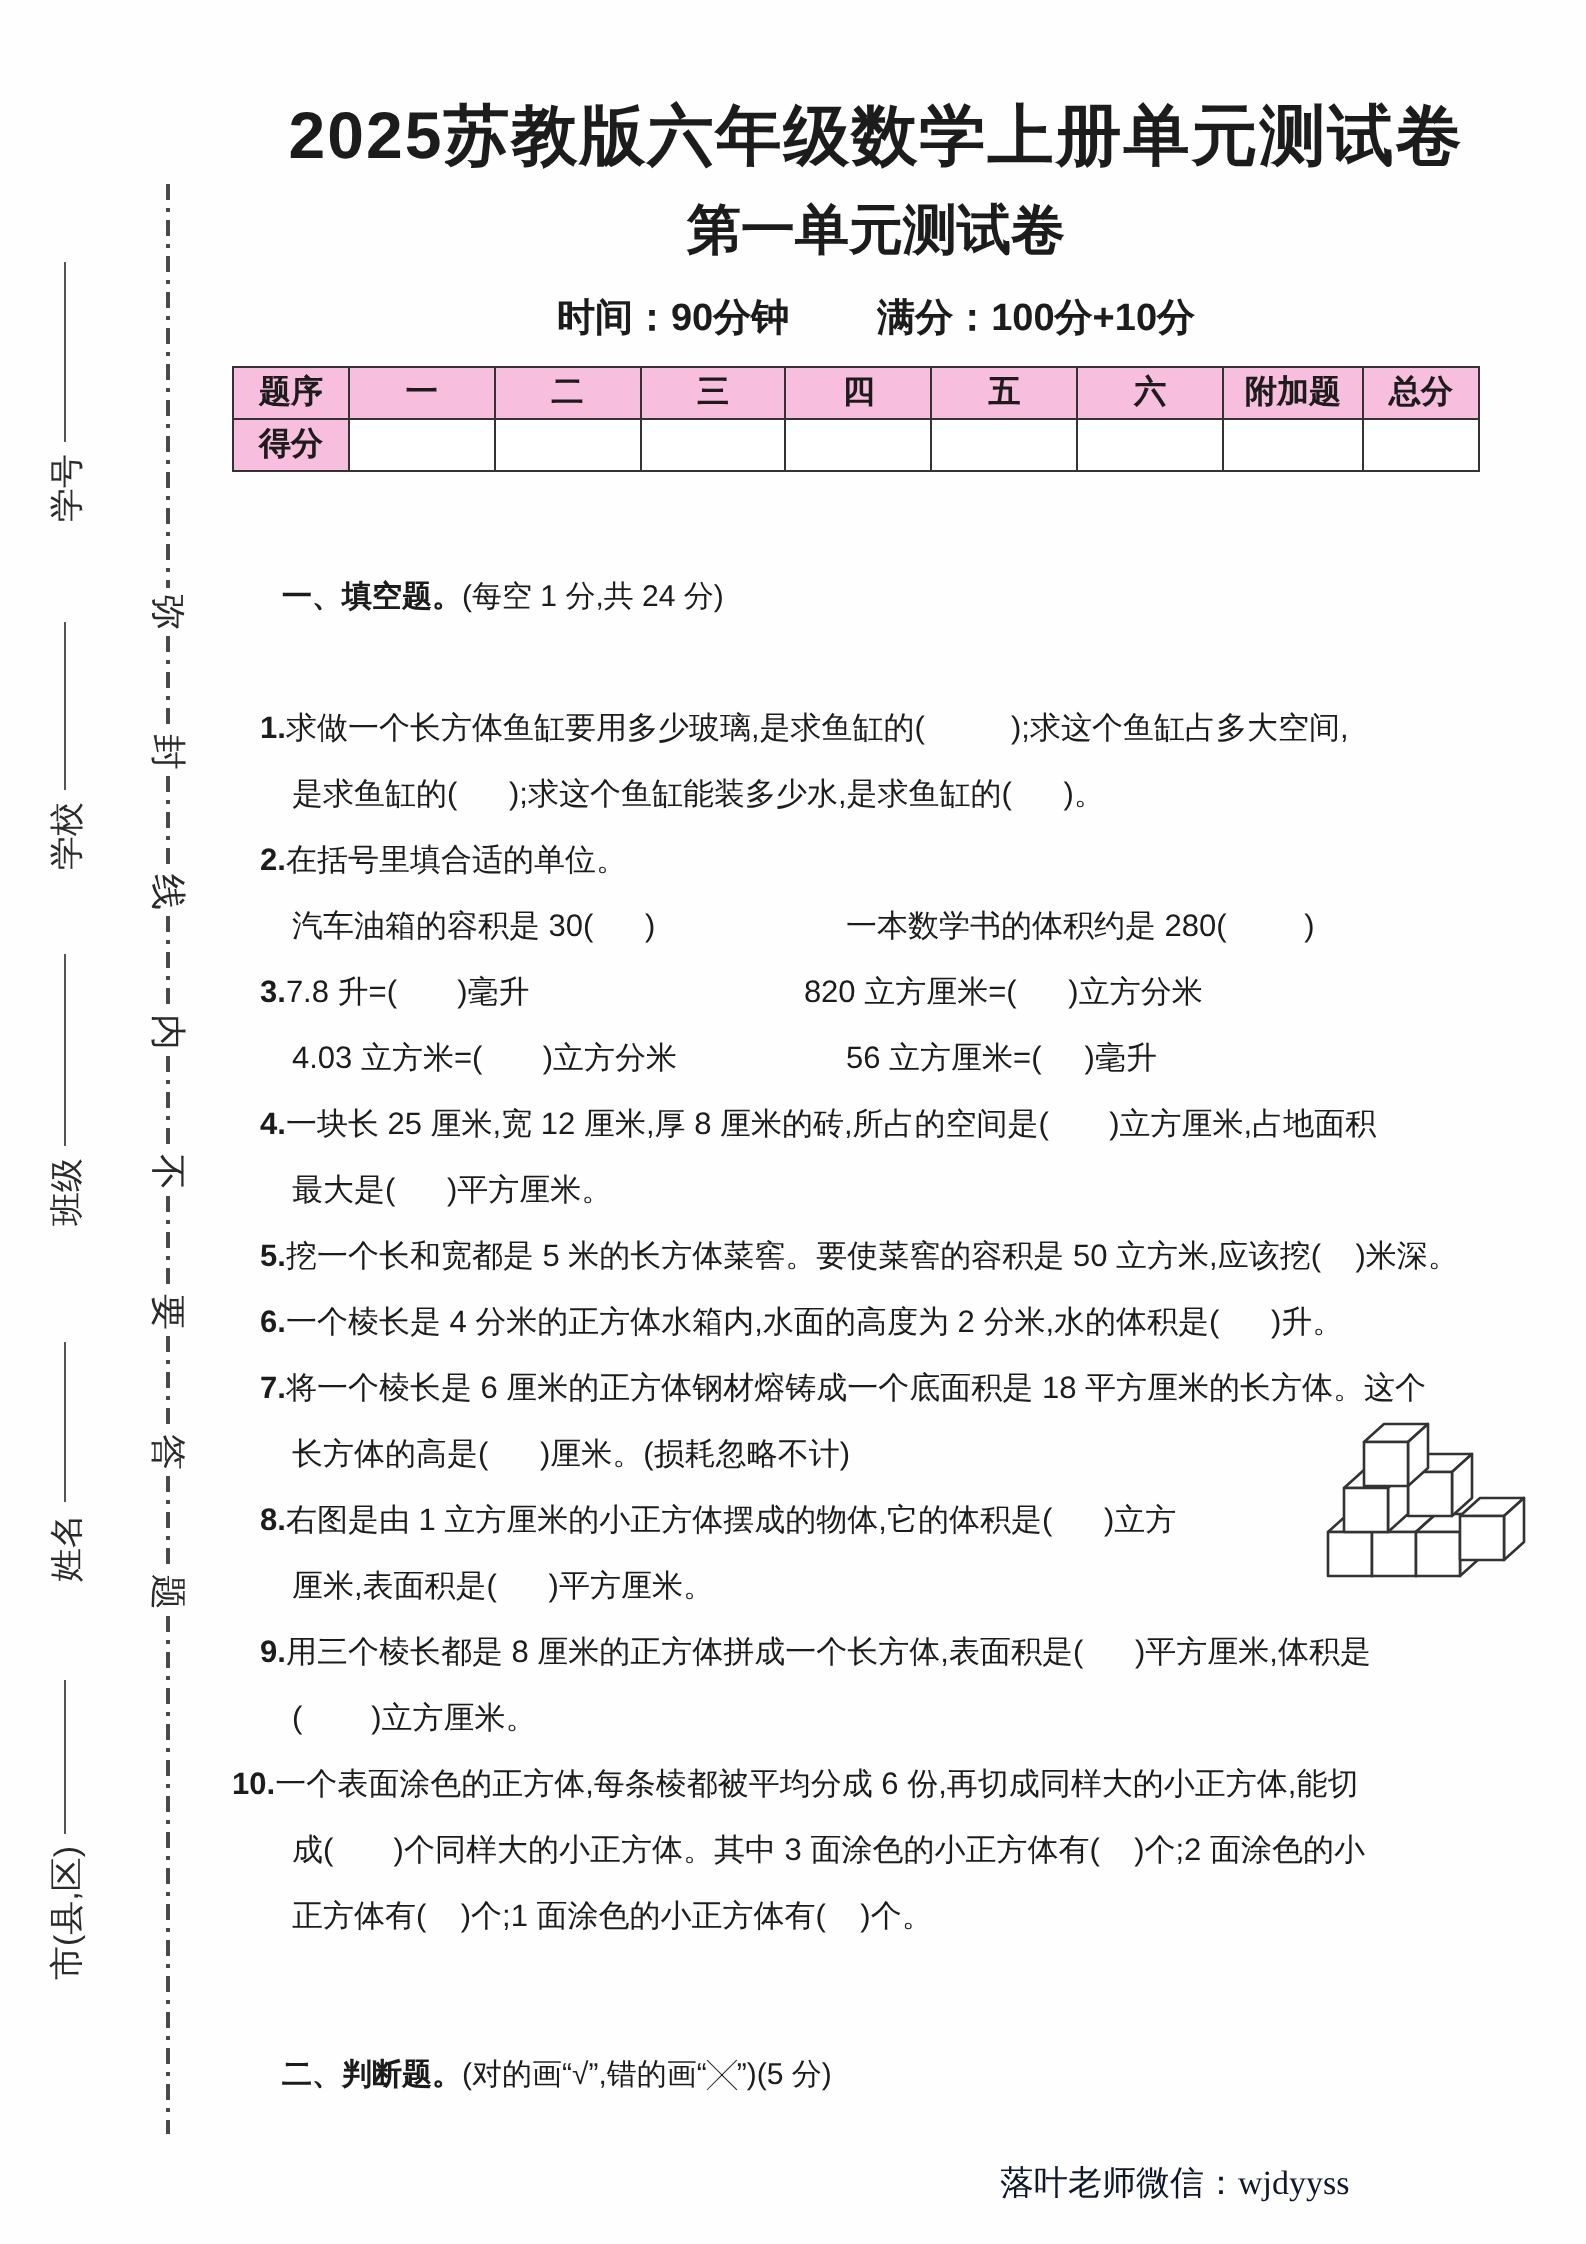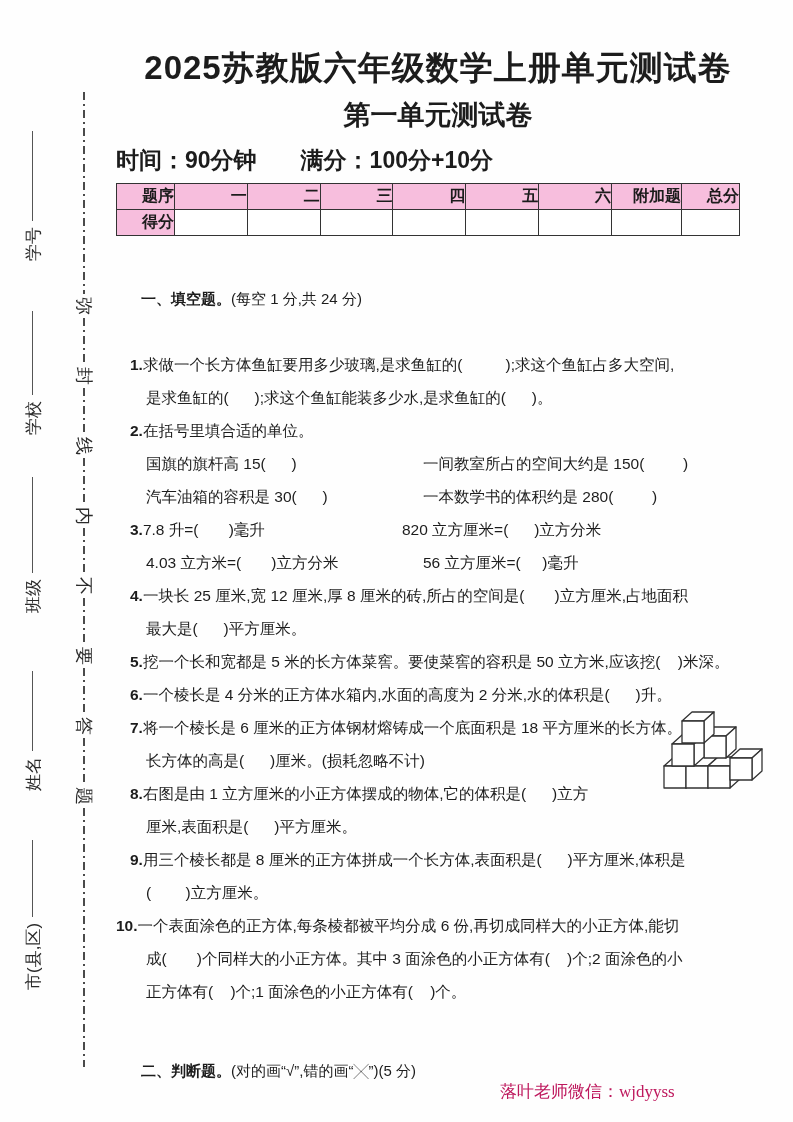--- a/index.html
+++ b/index.html
@@ -41,48 +41,48 @@
   }
   .seg-top { height:202px; }
   .seg-mid { height:46px; }
   .seg-bot { flex:1; }
   .seal-char { font-size:18px; line-height:24px; transform:rotate(90deg); color:#2a2a2a; }
 
   
   .main { position:absolute; left:116px; top:46px; width:644px; }
   .paper-title { font-size:33px; font-weight:700; text-align:center; letter-spacing:1px; line-height:44px; }
   .unit-subtitle { font-size:27px; font-weight:700; text-align:center; margin-top:7px; line-height:36px; }
-  .info-line { display:flex; gap:44px; margin-top:14px; font-size:23px; font-weight:700; line-height:26px; }
+  .info-line { display:flex; justify-content:center; gap:44px; margin-top:14px; font-size:19px; font-weight:700; line-height:26px; }
 
   table.score { border-collapse:collapse; table-layout:fixed; width:624px; margin-top:10px; }
   table.score td {
     border:1.2px solid #333; height:26px; text-align:center;
     font-size:16px; font-weight:700; background:#fff;
   }
-  table.score td.hd { background:#f7bedd;text-align:right; }
+  table.score td.hd { background:#f7bedd; }
 
   
   .sec-head { margin-top:13px; font-size:15px; line-height:33px; white-space:pre-wrap; }
   .sec-head b { font-weight:700; }
   .sec-head span { font-weight:400; }
   .qline { font-size:15.5px; line-height:33px; white-space:pre-wrap; }
   .qline b { font-weight:700; }
   .i1 { padding-left:14px; }
   .i2 { padding-left:30px; }
   .cols { display:flex; }
   .colL { width:277px; }
   .colLn { width:259px; }
   .colR { flex:1; }
 
   
   .cube-fig { position:absolute; left:662px; top:706px; }
   .cube-fig polygon, .cube-fig rect { fill:#fff; stroke:#333; stroke-width:1.3; stroke-linejoin:round; }
   .footer-note {
     position:absolute; left:500px; top:1080px;
-    font-family:"Liberation Serif", serif; font-size:17px; color:#be185d; white-space:pre-wrap;
+    font-family:"Liberation Serif", serif; font-size:17px; color:#0f172a; white-space:pre-wrap;
   }
 </style>
 </head>
 <body>
 
 <div class="page">
 
   <div class="seal-group g1">
     <span>学号</span>
     <span class="write-line"></span>
@@ -171,21 +171,20 @@
       </table>
 
     <div class="sec-head">
       <b>一、填空题。</b><span>(每空 1 分,共 24 分)</span>
     </div>
 
     <div class="qline i1"><b>1.</b><span>求做一个长方体鱼缸要用多少玻璃,是求鱼缸的(          );求这个鱼缸占多大空间,</span></div>
     <div class="qline i2"><span>是求鱼缸的(      );求这个鱼缸能装多少水,是求鱼缸的(      )。</span></div>
 
     <div class="qline i1"><b>2.</b><span>在括号里填合适的单位。</span></div>
-    <div class="qline i2 cols"><span class="colL">国旗的旗杆高 15(      )</span><span class="colR">一间教室所占的空间大约是 150(         )</span></div>
     <div class="qline i2 cols"><span class="colL">汽车油箱的容积是 30(      )</span><span class="colR">一本数学书的体积约是 280(         )</span></div>
 
     <div class="qline i1 cols"><b>3.</b><span class="colLn">7.8 升=(       )毫升</span><span class="colR">820 立方厘米=(      )立方分米</span></div>
     <div class="qline i2 cols"><span class="colL">4.03 立方米=(       )立方分米</span><span class="colR">56 立方厘米=(     )毫升</span></div>
 
     <div class="qline i1"><b>4.</b><span>一块长 25 厘米,宽 12 厘米,厚 8 厘米的砖,所占的空间是(       )立方厘米,占地面积</span></div>
     <div class="qline i2"><span>最大是(      )平方厘米。</span></div>
 
     <div class="qline i1"><b>5.</b><span>挖一个长和宽都是 5 米的长方体菜窖。要使菜窖的容积是 50 立方米,应该挖(    )米深。</span></div>
 

